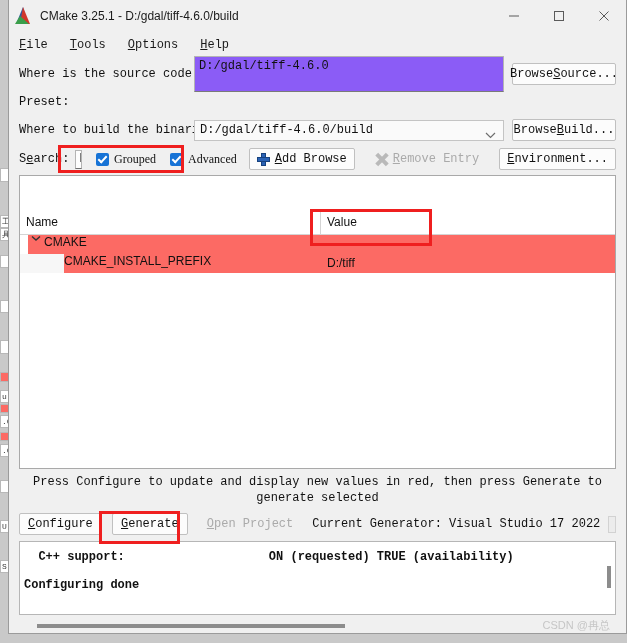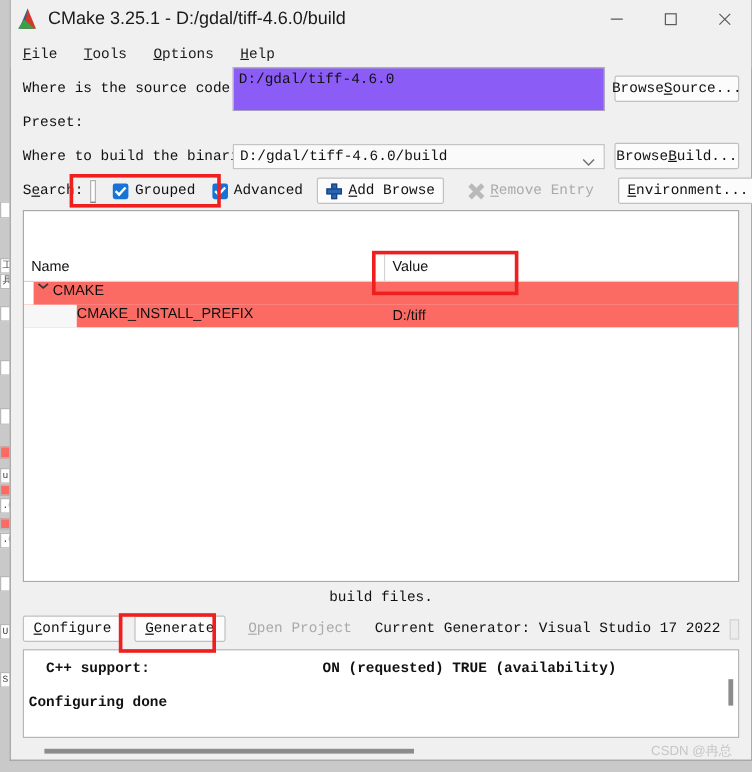--- a/index.html
+++ b/index.html
@@ -78,21 +78,21 @@
     left: 7px; top: 0;
     border-width: 0 7px 17px 3px;
     border-color: transparent transparent #d1372c transparent;
   }
   .logo .tri-green {
     left: 2px; top: 9px;
     border-width: 0 9px 8px 5px;
     border-color: transparent transparent #3a9e4a transparent;
   }
   .title-text {
-    font-size: 15px;
+    font-size: 12px;
     color: #1a1a1a;
     white-space: nowrap;
   }
   .win-btns {
     margin-left: auto;
     display: flex;
     height: 31px;
   }
   .win-btn {
     width: 45px;
@@ -246,21 +246,21 @@
   .chkbox::after {
     content: "";
     position: absolute;
     left: 4px; top: 1px;
     width: 3px; height: 7px;
     border: solid #fff;
     border-width: 0 2px 2px 0;
     transform: rotate(43deg);
   }
   .chk-lbl {
-    font-family: Liberation Mono, monospace;
+    font-family: Liberation Serif, serif;
     font-size: 12px;
     color: #111;
   }
   .tool-btn {
     margin-left: 12px;
     height: 22px;
     background: #fcfcfc;
     border: 1px solid #c0c0c0;
     border-radius: 2px;
     display: flex;
@@ -651,21 +651,21 @@
           <span class="child-indent"></span>
           <span>CMAKE_INSTALL_PREFIX</span>
         </div>
         <div class="tcell value">D:/tiff</div>
       </div>
 
       <div class="row-filler"></div>
     </div>
 
     <div class="hint">
-      <div>build files.</div>
+      <div>Press Configure to update and display new values in red, then press Generate to generate selected</div>
     </div>
 
     <div class="actionrow">
       <div class="act-btn">
         <span></span>
           <span class="u">C</span>
           <span>onfigure</span>
       </div>
       <div class="act-btn">
         <span></span>

